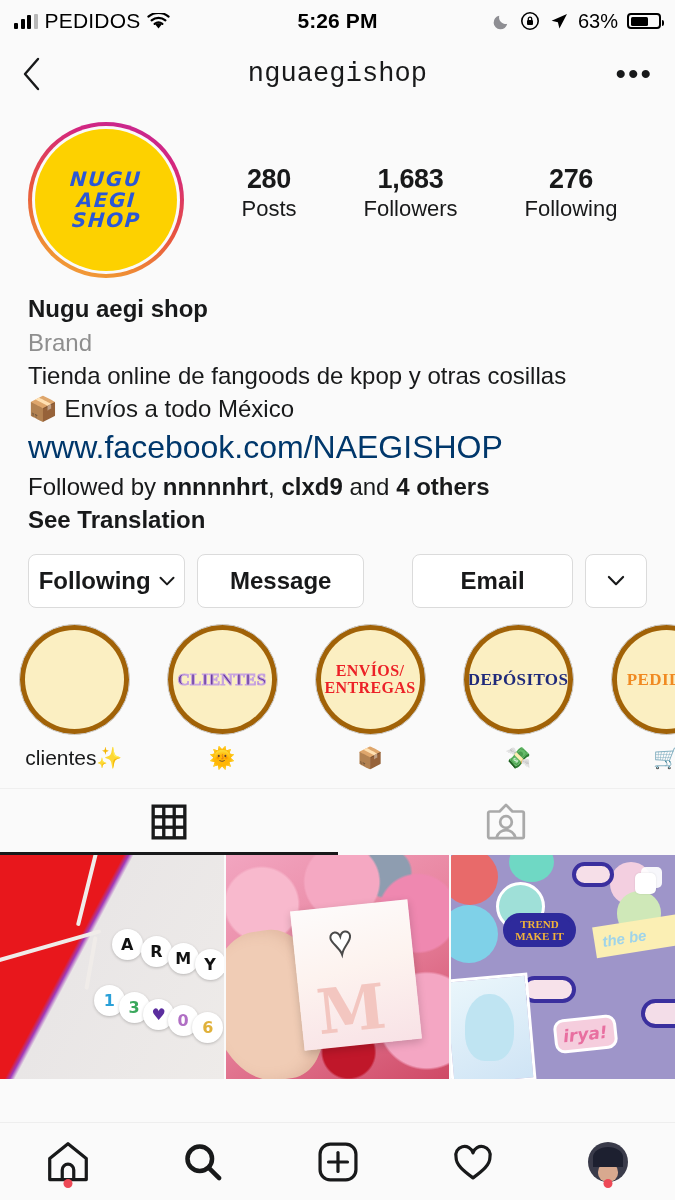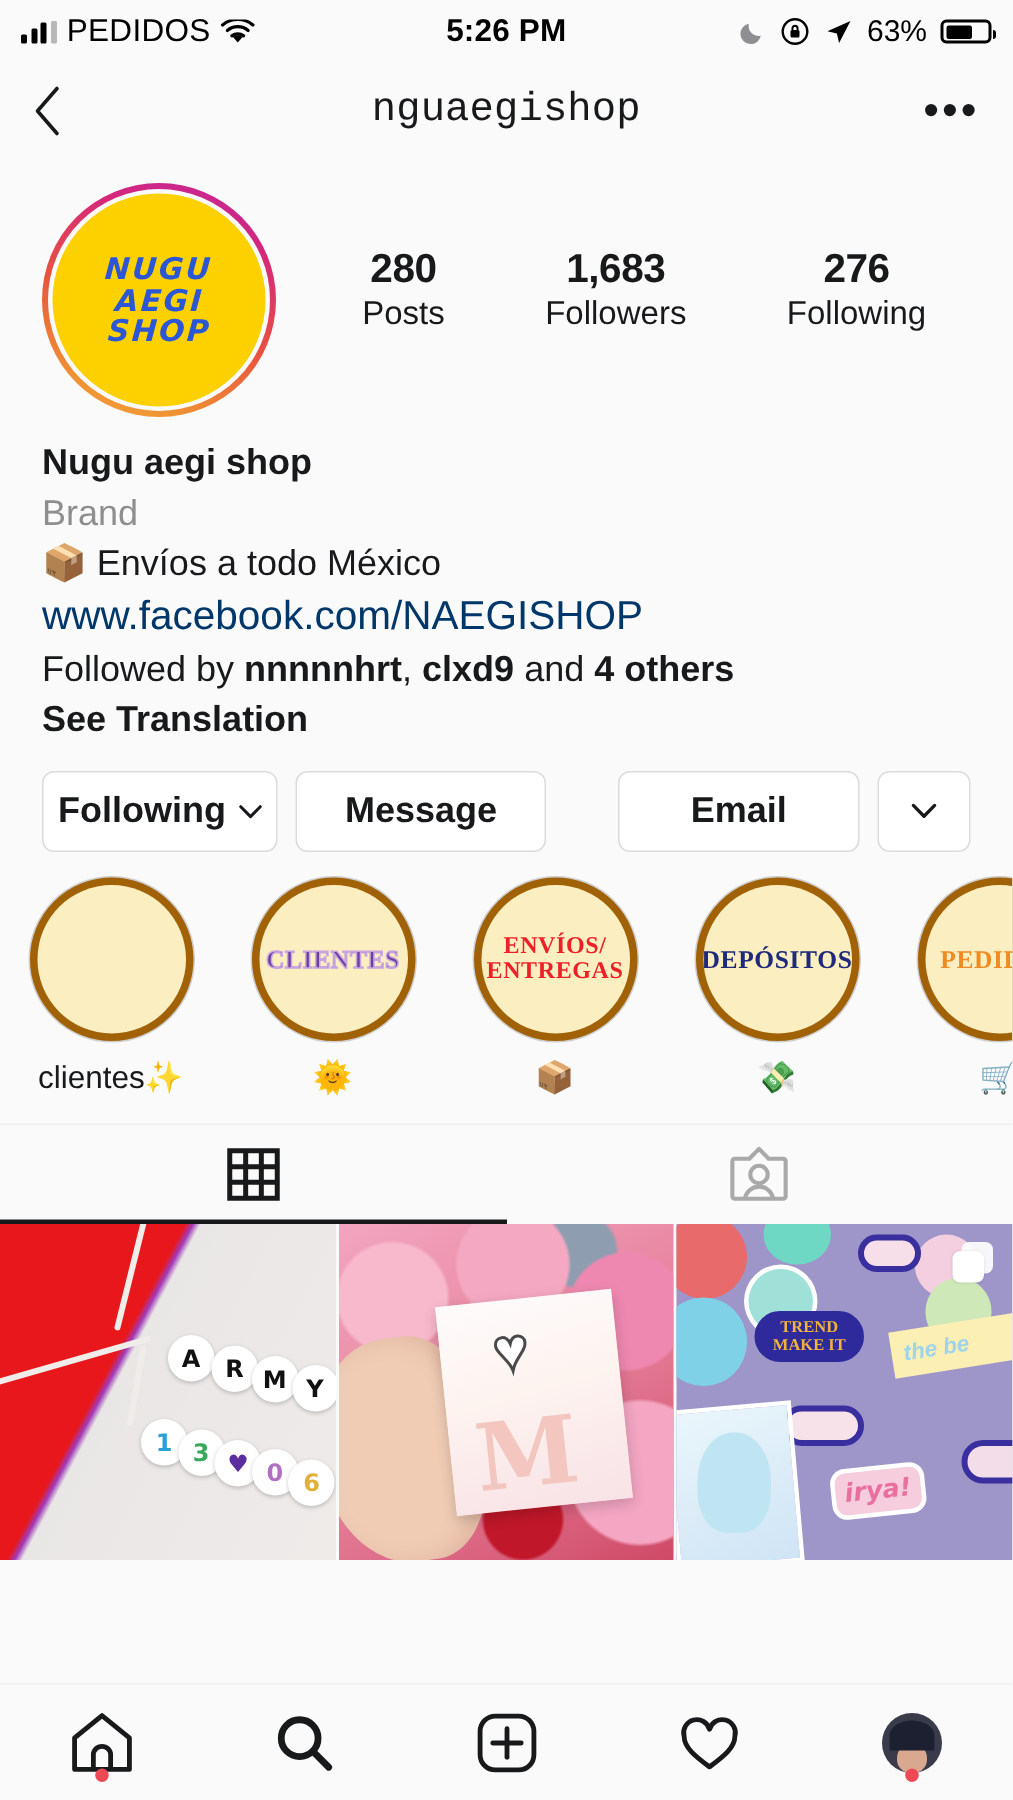--- a/index.html
+++ b/index.html
@@ -48,21 +48,21 @@
   .stats { flex:1; display:flex; align-items:center; justify-content:space-around; height:172px; padding:0 4px 14px 16px; }
   .stat { text-align:center; cursor:pointer; }
   .stat-num { font-size:27px; font-weight:bold; color:#18191a; letter-spacing:-.3px; }
   .stat-lbl { font-size:22px; color:#18191a; margin-top:1px; }
 
   
   .bio { padding:6px 28px 0 28px; flex:none; }
   .bio-name { font-size:24px; font-weight:bold; color:#18191a; line-height:1.4; }
   .bio-cat { font-size:24px; color:#8e8e8e; line-height:1.4; }
   .bio-line { font-size:24px; color:#18191a; line-height:1.38; }
-  .bio-link { font-size:27px; color:#00376b; line-height:1.38; cursor:pointer; }
+  .bio-link { font-size:32px; color:#00376b; line-height:1.38; cursor:pointer; }
   .bio-follow { font-size:24px; color:#18191a; line-height:1.4; }
   .bio-follow b { font-weight:bold; }
   .bio-trans { font-size:24px; font-weight:bold; color:#18191a; line-height:1.42; cursor:pointer; }
 
   
   .actions { display:flex; gap:12px; padding:17px 28px 0 28px; flex:none; }
   .btn { height:54px; border:1px solid #dbdbdb; border-radius:8px; background:#fff; display:flex; align-items:center; justify-content:center; gap:8px; font-size:24px; font-weight:600; color:#18191a; cursor:pointer; }
   .btn-following { flex:1.32; }
   .btn-message { flex:1.4; }
   .btn-email { flex:1.35;margin-left:36px; }
@@ -201,20 +201,21 @@
       <div class="stat">
         <div class="stat-num">276</div>
         <div class="stat-lbl">Following</div>
       </div>
     </div>
   </div>
 
   <div class="bio">
     <div class="bio-name">Nugu aegi shop</div>
     <div class="bio-cat">Brand</div>
+    <div class="bio-line">Tienda online de fangoods de kpop y otras cosillas</div>
     <div class="bio-line">📦 Envíos a todo México</div>
     <div class="bio-link">www.facebook.com/NAEGISHOP</div>
     <div class="bio-follow"><span>Followed by </span><b>nnnnnhrt</b><span>, </span><b>clxd9</b><span> and </span><b>4 others</b></div>
     <div class="bio-trans">See Translation</div>
   </div>
 
   <div class="actions">
     <div class="btn btn-following">
       <span>Following</span>
       <svg width="16" height="11" viewBox="0 0 16 11">

